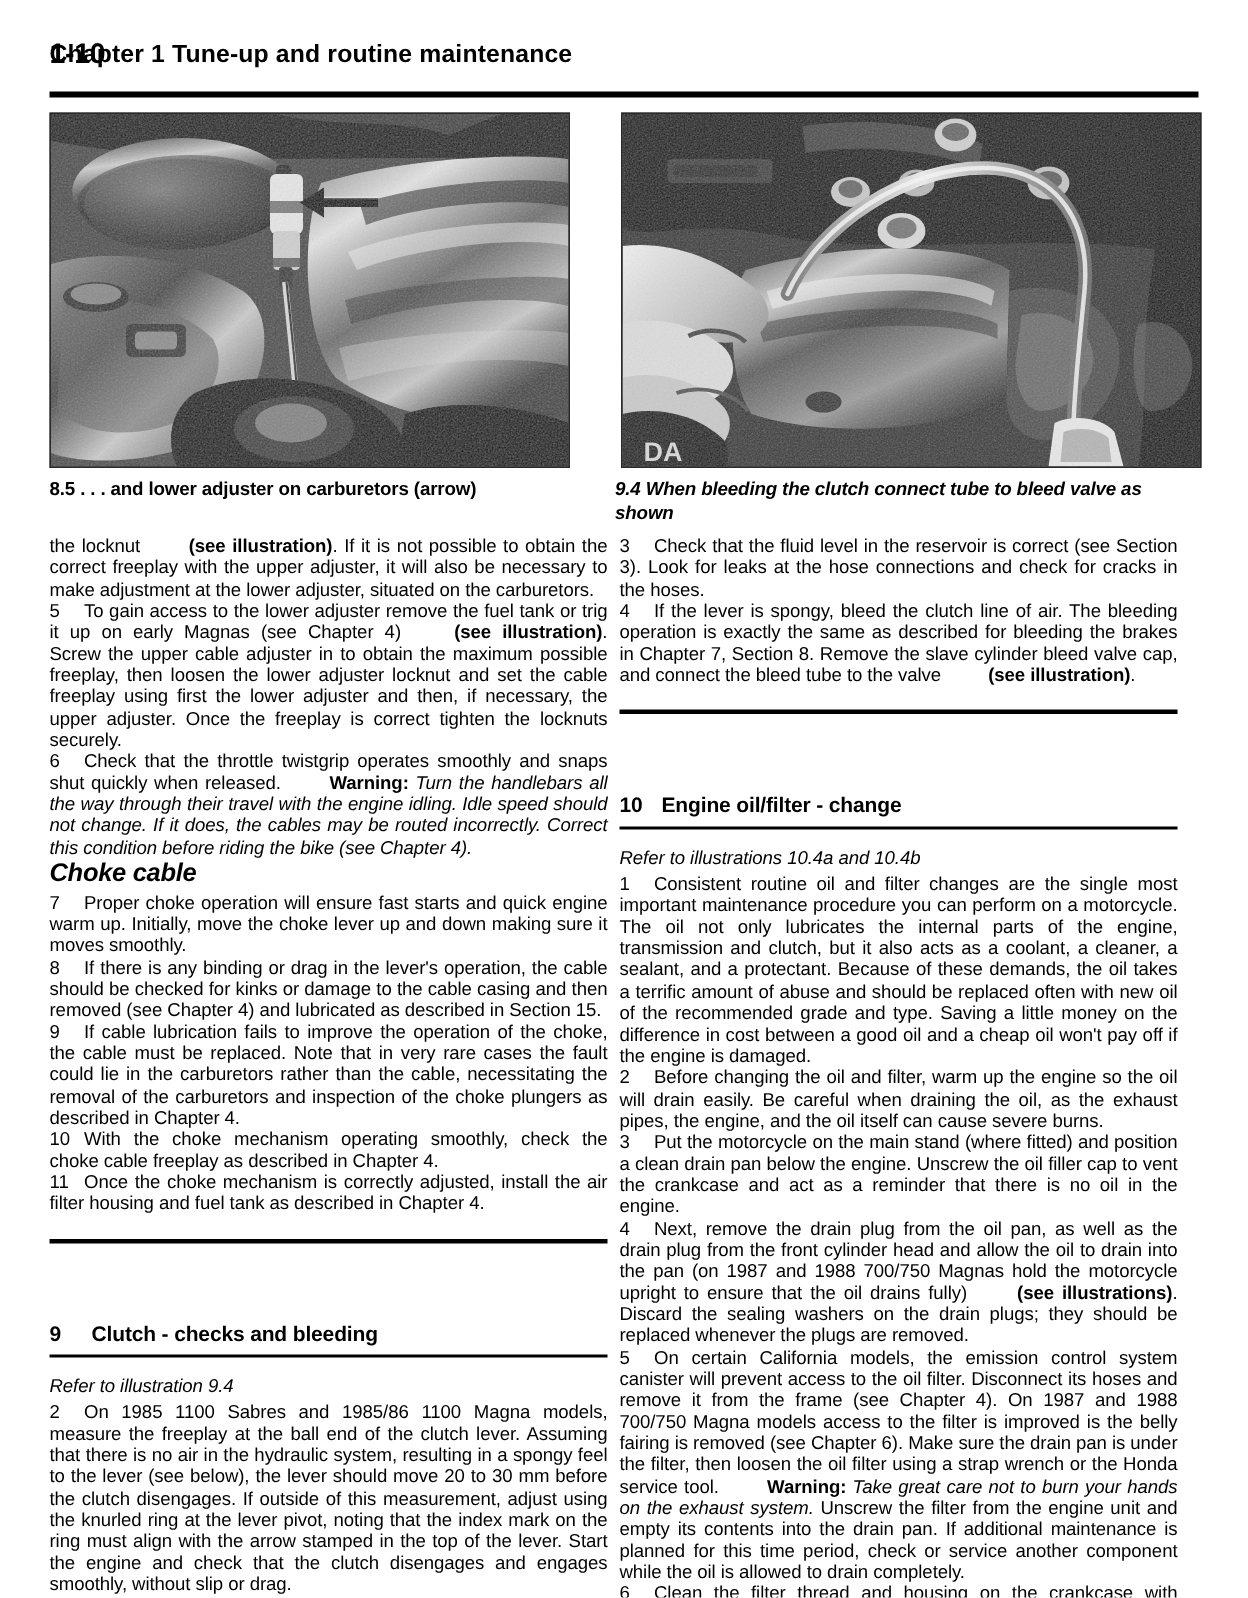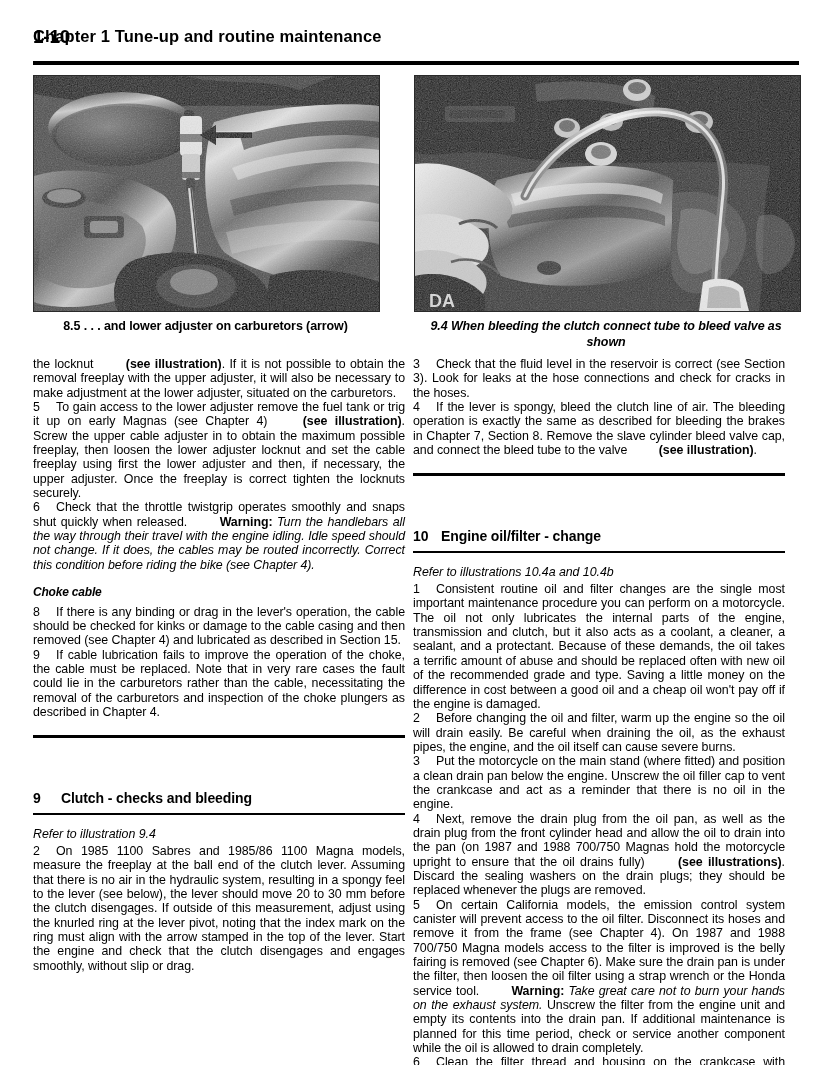--- a/index.html
+++ b/index.html
@@ -77,21 +77,20 @@
     top: 75px;
     width: 385px;
     height: 235px;
   }
   .photo svg { display: block; width: 100%; height: 100%; }
 
   .caption {
     position: absolute;
     font-size: 12.5px;
     font-weight: bold;
-    text-align: center;
     line-height: 1.25;
     letter-spacing: -0.1px;
   }
   #caption-left {
     left: 33px;
     top: 319px;
     width: 345px;
   }
   #caption-right {
     left: 410px;
@@ -122,24 +121,24 @@
   }
   .num {
     display: inline-block;
     min-width: 23px;
   }
   b, .b { font-weight: bold; margin-left: 28px; }
   i, .i { font-style: italic; }
 
   
   .subhead {
-    font-size: 12px;
+    font-size: 17px;
     font-weight: bold;
     font-style: italic;
-    margin: 13px 0 5px 0;
+    margin: 3px 0 5px 0;
     letter-spacing: -0.2px;
   }
 
   
   .section-head {
     margin: 16px 0 12px 0;
   }
   .section-head .rule {
     width: 100%;
     height: 3px;
@@ -335,30 +334,33 @@
         <path d="M344 140 C364 134 378 148 380 166 C380 186 366 200 350 198 C340 192 338 160 344 140 Z" fill="#717171" opacity="0.6"></path>
       </g>
     </svg>
   </div>
 
   <div class="caption" id="caption-left">8.5 . . . and lower adjuster on carburetors (arrow)</div>
   <div class="caption" id="caption-right">9.4 When bleeding the clutch connect tube to bleed valve as shown</div>
 
   <div class="col" id="col-left">
 
-    <p><span>the locknut </span><b>(see illustration)</b><span>. If it is not possible to obtain the removal freeplay with the upper adjuster, it will also be necessary to make adjustment at the lower adjuster, situated on the carburetors.</span></p>
+    <p><span>the locknut </span><b>(see illustration)</b><span>. If it is not possible to obtain the correct freeplay with the upper adjuster, it will also be necessary to make adjustment at the lower adjuster, situated on the carburetors.</span></p>
 
     <p class="hang"><span class="num">5</span><span>To gain access to the lower adjuster remove the fuel tank or trig it up on early Magnas (see Chapter 4) </span><b>(see illustration)</b><span>. Screw the upper cable adjuster in to obtain the maximum possible freeplay, then loosen the lower adjuster locknut and set the cable freeplay using first the lower adjuster and then, if necessary, the upper adjuster. Once the freeplay is correct tighten the locknuts securely.</span></p>
 
     <p class="hang"><span class="num">6</span><span>Check that the throttle twistgrip operates smoothly and snaps shut quickly when released. </span><b>Warning:</b><i> Turn the handlebars all the way through their travel with the engine idling. Idle speed should not change. If it does, the cables may be routed incorrectly. Correct this condition before riding the bike (see Chapter 4).</i></p>
 
     <div class="subhead">Choke cable</div>
 
+    <p class="hang"><span class="num">7</span><span>Proper choke operation will ensure fast starts and quick engine warm up. Initially, move the choke lever up and down making sure it moves smoothly.</span></p>
     <p class="hang"><span class="num">8</span><span>If there is any binding or drag in the lever's operation, the cable should be checked for kinks or damage to the cable casing and then removed (see Chapter 4) and lubricated as described in Section 15.</span></p>
     <p class="hang"><span class="num">9</span><span>If cable lubrication fails to improve the operation of the choke, the cable must be replaced. Note that in very rare cases the fault could lie in the carburetors rather than the cable, necessitating the removal of the carburetors and inspection of the choke plungers as described in Chapter 4.</span></p>
+    <p class="hang"><span class="num">10</span><span>With the choke mechanism operating smoothly, check the choke cable freeplay as described in Chapter 4.</span></p>
+    <p class="hang"><span class="num">11</span><span>Once the choke mechanism is correctly adjusted, install the air filter housing and fuel tank as described in Chapter 4.</span></p>
 
     <div class="section-head">
       <div class="rule"></div>
       <div class="sh-body"><span class="sh-num">9</span><span>Clutch - checks and bleeding</span></div>
       <div class="rule thin"></div>
     </div>
 
     <div class="refer">Refer to illustration 9.4</div>
 
     <p class="hang"><span class="num">2</span><span>On 1985 1100 Sabres and 1985/86 1100 Magna models, measure the freeplay at the ball end of the clutch lever. Assuming that there is no air in the hydraulic system, resulting in a spongy feel to the lever (see below), the lever should move 20 to 30 mm before the clutch disengages. If outside of this measurement, adjust using the knurled ring at the lever pivot, noting that the index mark on the ring must align with the arrow stamped in the top of the lever. Start the engine and check that the clutch disengages and engages smoothly, without slip or drag.</span></p>

